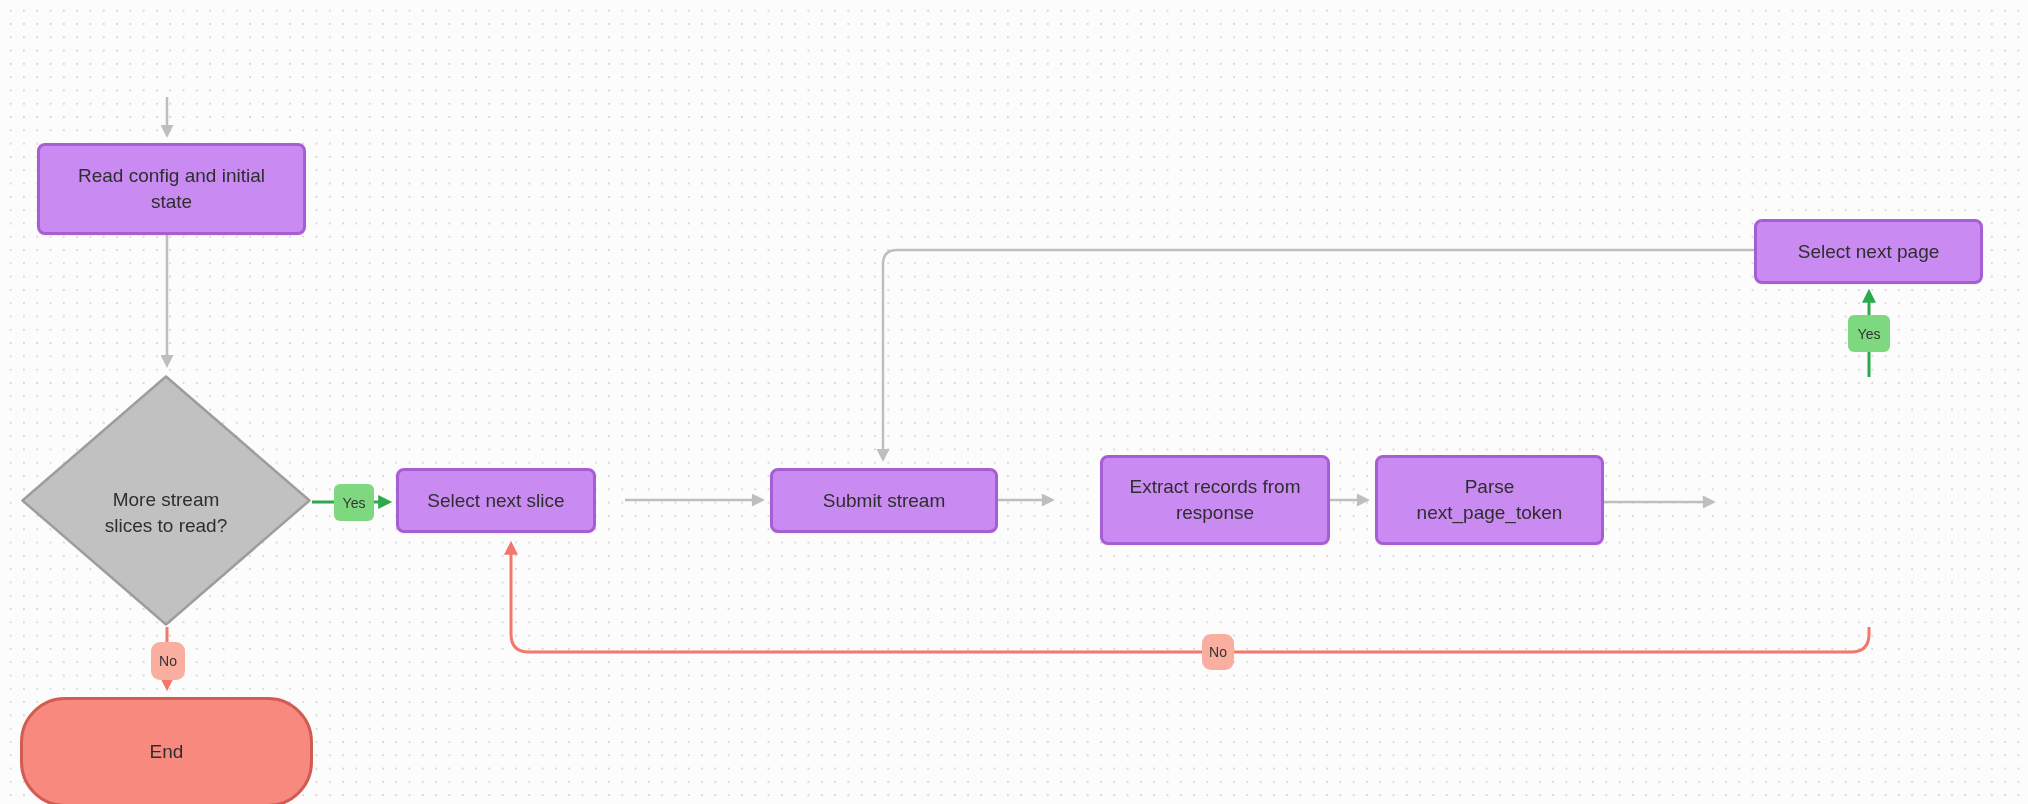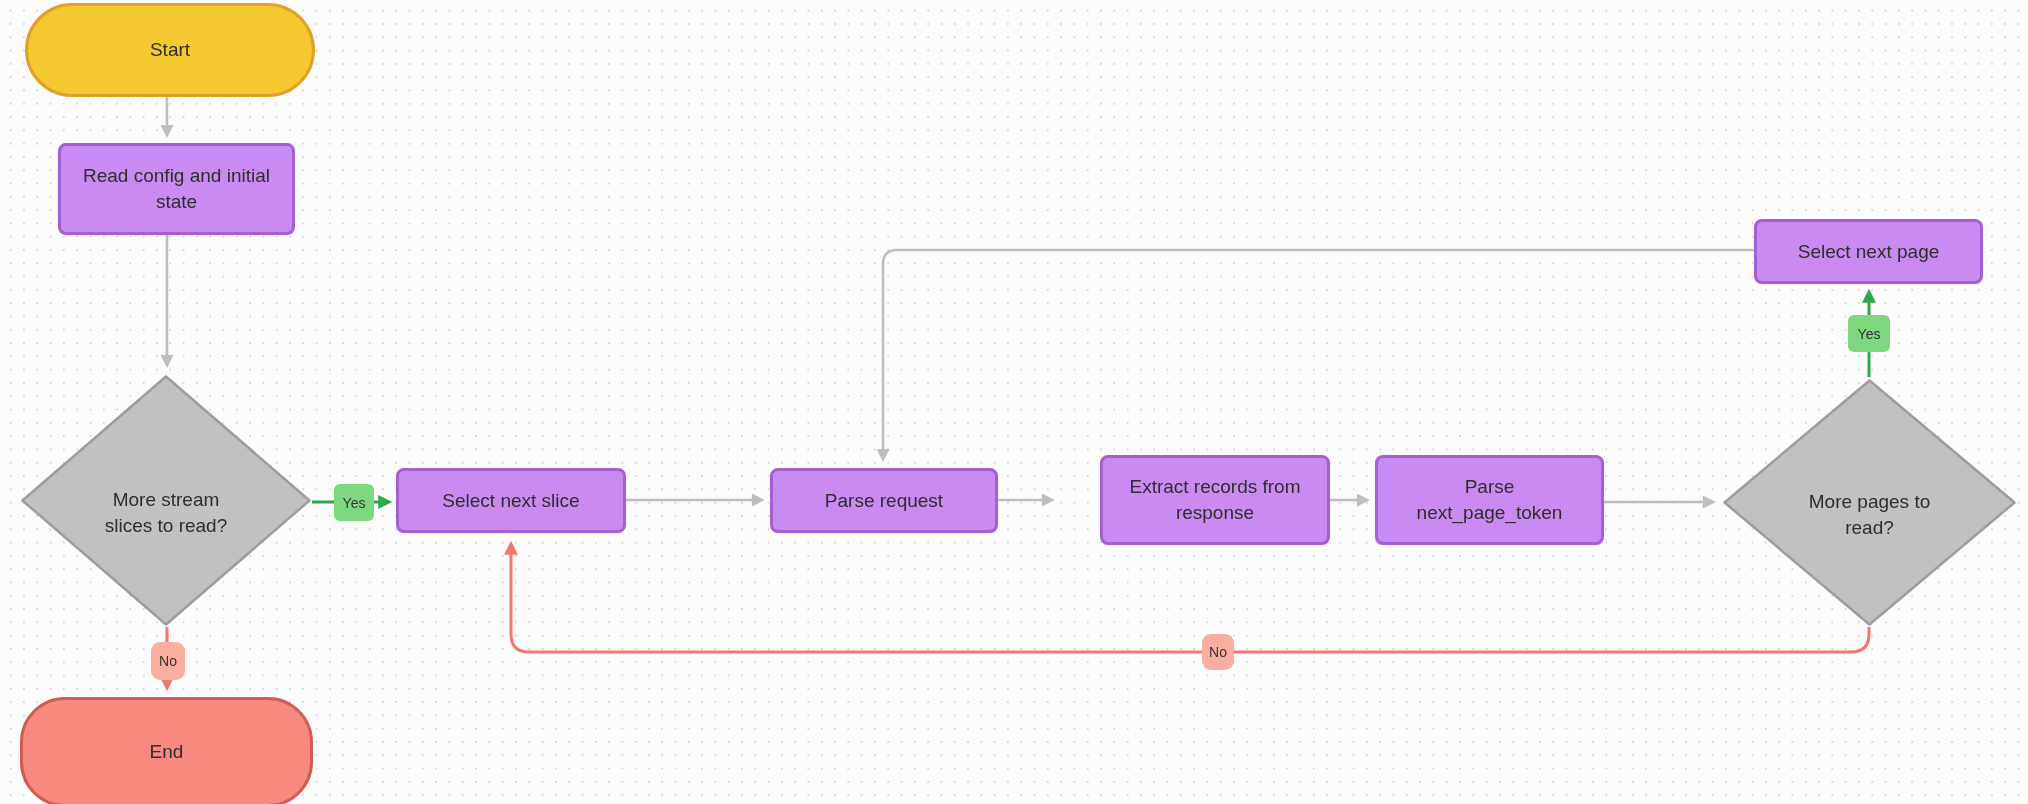--- a/index.html
+++ b/index.html
@@ -124,62 +124,52 @@
 
     <path d="M1869,377 L1869,293" stroke="#2EA84D" stroke-width="3" fill="none" marker-end="url(#arrow-green)"></path>
 
     <path d="M1754,250 L897,250 Q883,250 883,264 L883,458" stroke="#BEBEBE" stroke-width="2.5" fill="none" marker-end="url(#arrow-gray)"></path>
 
     <path d="M1869,627 L1869,634 Q1869,652 1851,652 L529,652 Q511,652 511,634 L511,545" stroke="#F4776B" stroke-width="3" fill="none" marker-end="url(#arrow-red)"></path>
 
     <path d="M167,627 L167,687" stroke="#F4776B" stroke-width="3" fill="none" marker-end="url(#arrow-red)"></path>
   </svg>
 
-  <div class="node pill-start" style="left:25px; top:3px; width:290px; height:94px">
-    <span class="label">Start</span>
-  </div>
 
-  <div class="node rect" style="left:58px; top:143px; width:237px; height:92px">
+  <div class="node rect" style="left:37px; top:143px; width:269px; height:92px">
     <span class="label">Read config and initial
 state</span>
   </div>
 
   <div class="node diamond" style="left:20px; top:374px; width:292px; height:253px">
     <svg viewBox="0 0 292 253" preserveAspectRatio="none">
       <polygon points="146,2.5 289.5,126.5 146,250.5 2.5,126.5" fill="#C1C1C1" stroke="#9D9D9D" stroke-width="2.5" stroke-linejoin="round"></polygon>
     </svg>
     <span class="label">More stream
 slices to read?</span>
   </div>
 
-  <div class="node rect" style="left:396px; top:468px; width:230px; height:65px">
+  <div class="node rect" style="left:396px; top:468px; width:200px; height:65px">
     <span class="label">Select next slice</span>
   </div>
 
   <div class="node rect" style="left:770px; top:468px; width:228px; height:65px">
-    <span class="label">Parse request</span>
+    <span class="label">Submit stream</span>
   </div>
 
   <div class="node rect" style="left:1100px; top:455px; width:230px; height:90px">
     <span class="label">Extract records from
 response</span>
   </div>
 
   <div class="node rect" style="left:1375px; top:455px; width:229px; height:90px">
     <span class="label">Parse
 next_page_token</span>
   </div>
 
-  <div class="node diamond" style="left:1722px; top:378px; width:295px; height:249px">
-    <svg viewBox="0 0 295 249" preserveAspectRatio="none">
-      <polygon points="147.5,2.5 292.5,124.5 147.5,246.5 2.5,124.5" fill="#C1C1C1" stroke="#9D9D9D" stroke-width="2.5" stroke-linejoin="round"></polygon>
-    </svg>
-    <span class="label">More pages to
-read?</span>
-  </div>
 
   <div class="node rect" style="left:1754px; top:219px; width:229px; height:65px">
     <span class="label">Select next page</span>
   </div>
 
   <div class="node pill-end" style="left:20px; top:697px; width:293px; height:110px">
     <span class="label">End</span>
   </div>
 
   <div class="badge badge-yes" style="left:334px; top:484px; width:40px; height:37px">Yes</div>

